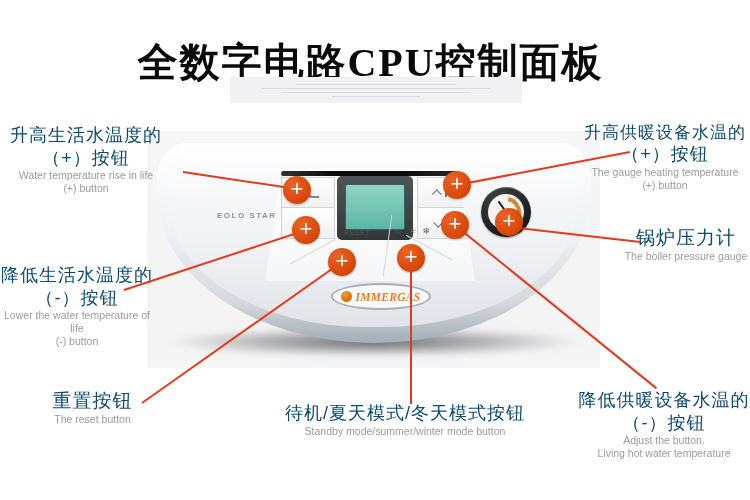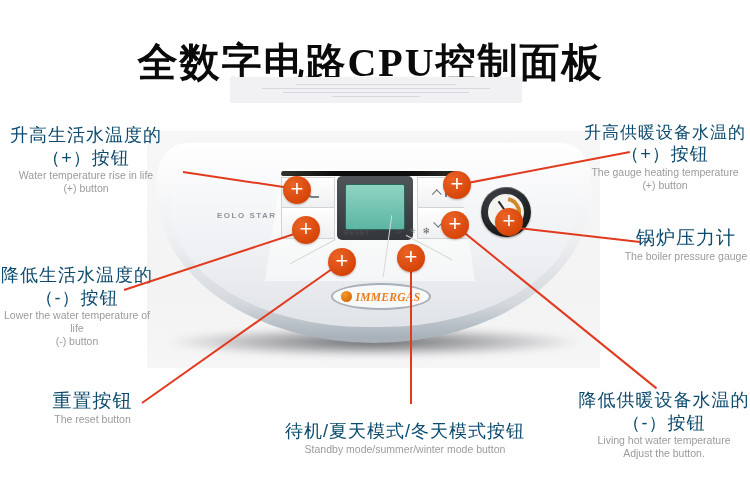--- a/index.html
+++ b/index.html
@@ -173,21 +173,21 @@
   .label p{margin:0;}
   .zh{font-size:18px;color:#0c4a6e;line-height:1.25;letter-spacing:1px;}
   .zh-big{font-size:19px;}
   .zh-sm{font-size:17px;}
   .en{font-size:10.5px;color:#9b9b9b;line-height:1.25;margin-top:1px;}
   .lab-dhw-plus{left:2px;top:124px;width:168px;}
   .lab-heating-plus{left:580px;top:122px;width:170px;}
   .lab-gauge{left:622px;top:226px;width:128px;}
   .lab-dhw-minus{left:0px;top:264px;width:154px;}
   .lab-reset{left:40px;top:389px;width:105px;}
-  .lab-mode{left:280px;top:420px;width:250px;}
+  .lab-mode{left:280px;top:402px;width:250px;}
   .lab-heating-minus{left:578px;top:389px;width:172px;}
 </style>
 </head>
 <body>
 
 <h1 class="page-title">全数字电路CPU控制面板</h1>
 
 <div class="watermark-bar">
   <span class="wm1"></span>
   <span class="wm2"></span>
@@ -289,15 +289,15 @@
 </div>
 
 <div class="label lab-mode">
   <p class="zh">待机/夏天模式/冬天模式按钮</p>
   <p class="en">Standby mode/summer/winter mode button</p>
 </div>
 
 <div class="label lab-heating-minus">
   <p class="zh">降低供暖设备水温的</p>
   <p class="zh">（-）按钮</p>
+  <p class="en">Adjust the button.</p>
   <p class="en">Living hot water temperature</p>
-  <p class="en">Adjust the button.</p>
 </div>
 
 </body></html>

